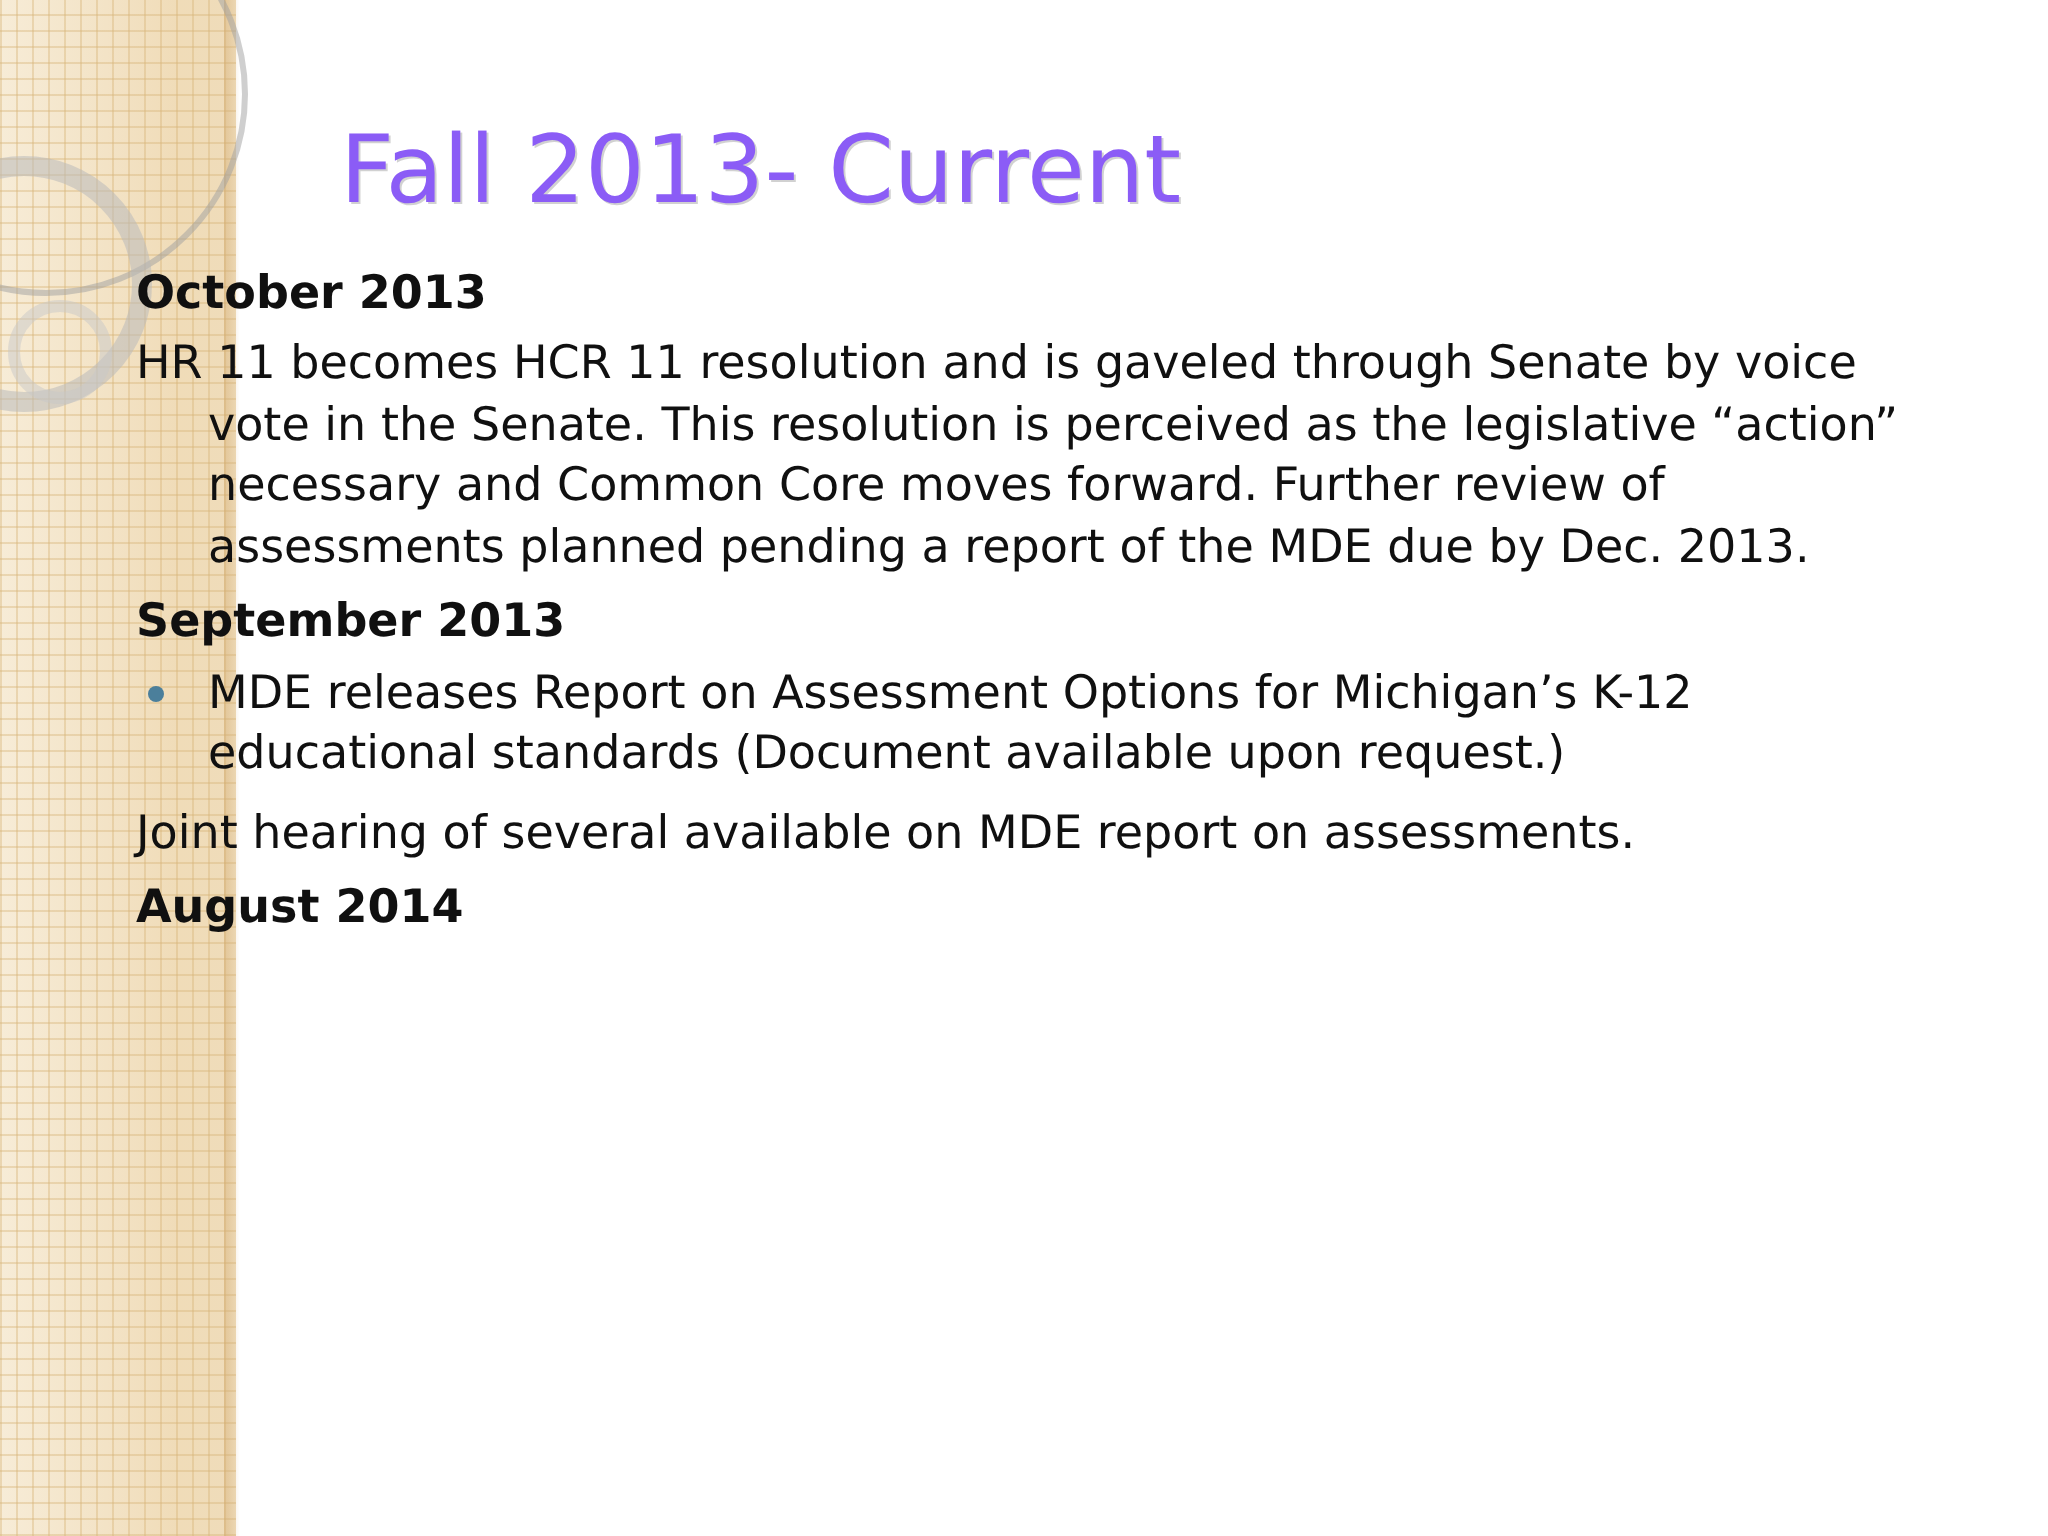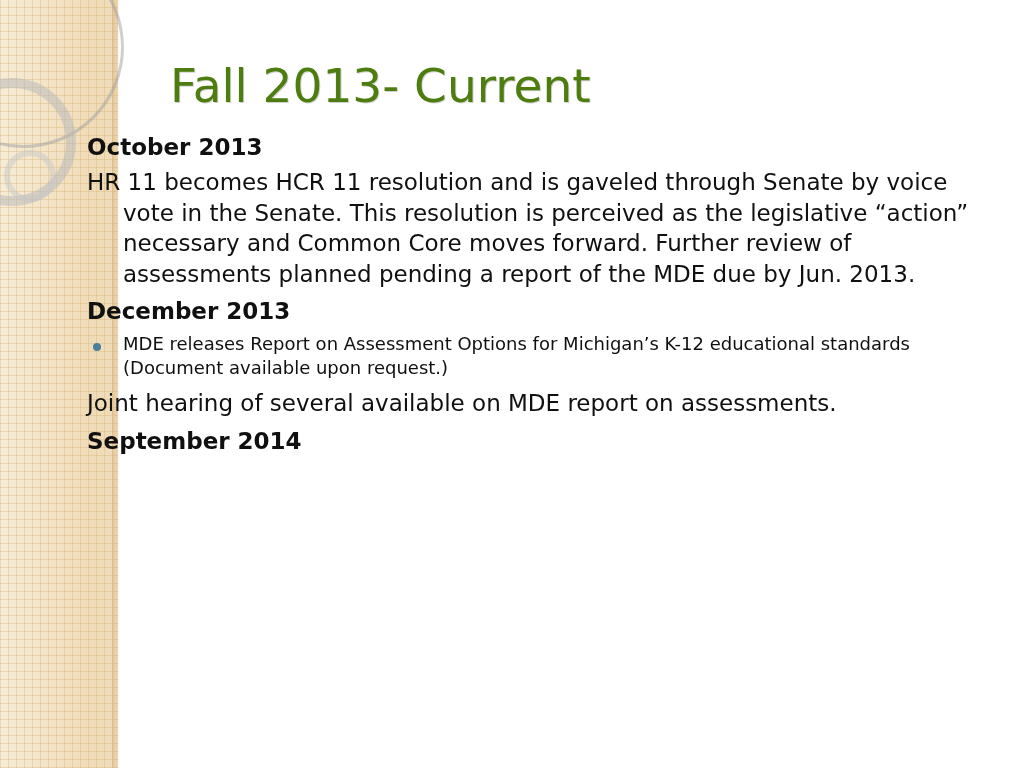--- a/index.html
+++ b/index.html
@@ -73,33 +73,32 @@
   }
 
   
   .title {
     position: absolute;
     left: 170px;
     top: 58px;
     font-family: "DejaVu Sans", sans-serif;
     font-size: 47px;
     font-weight: normal;
-    color: #4d7c0f;
+    color: #8b5cf6;
     letter-spacing: 0px;
     text-shadow: 1px 1px 0 rgba(0,0,0,0.18);
     white-space: nowrap;
   }
 
   
   .body {
     position: absolute;
     left: 68px;
     top: 134px;
     width: 910px;
-    margin-left: 19px;
   }
   .heading {
     font-family: "DejaVu Sans", sans-serif;
     font-size: 23px;
     font-weight: bold;
     color: #101010;
     margin: 0 0 6px 0;
     line-height: 1.18;
   }
   .para {
@@ -115,21 +114,21 @@
     padding-left: 0;
     text-indent: 0;
   }
   .para.hanging {
     padding-left: 36px;
     text-indent: -36px;
   }
   .bullet-item {
     position: relative;
     font-family: "DejaVu Sans", sans-serif;
-    font-size: 18px;
+    font-size: 23px;
     color: #101010;
     margin: 0 0 9px 0;
     line-height: 1.33;
     padding-left: 36px;
   }
   .bullet-dot {
     position: absolute;
     left: 6px;
     top: 11px;
     width: 8px;
@@ -148,30 +147,30 @@
   <div class="circle circle-outer"></div>
   <div class="circle circle-inner"></div>
   <div class="circle circle-small"></div>
 
   <div class="title">Fall 2013- Current</div>
 
   <div class="body">
 
     <div class="heading">October 2013</div>
 
-    <div class="para hanging">HR 11 becomes HCR 11 resolution and is gaveled through Senate by voice vote in the Senate.  This resolution is perceived as the legislative “action” necessary and Common Core moves forward.  Further review of assessments planned pending a report of the MDE due by Jun. 2013.</div>
+    <div class="para hanging">HR 11 becomes HCR 11 resolution and is gaveled through Senate by voice vote in the Senate.  This resolution is perceived as the legislative “action” necessary and Common Core moves forward.  Further review of assessments planned pending a report of the MDE due by Dec. 2013.</div>
 
 
-    <div class="heading">December 2013</div>
+    <div class="heading">September 2013</div>
 
     <div class="bullet-item">
       <span class="bullet-dot"></span>
       <span>MDE releases Report on Assessment Options for Michigan’s K-12 educational standards (Document available upon request.)</span>
     </div>
 
 
     <div class="para first-flush">Joint hearing of several available on MDE report on assessments.</div>
 
-    <div class="heading">September 2014</div>
+    <div class="heading">August 2014</div>
 
 
   </div>
 </div>
 
 </body></html>

